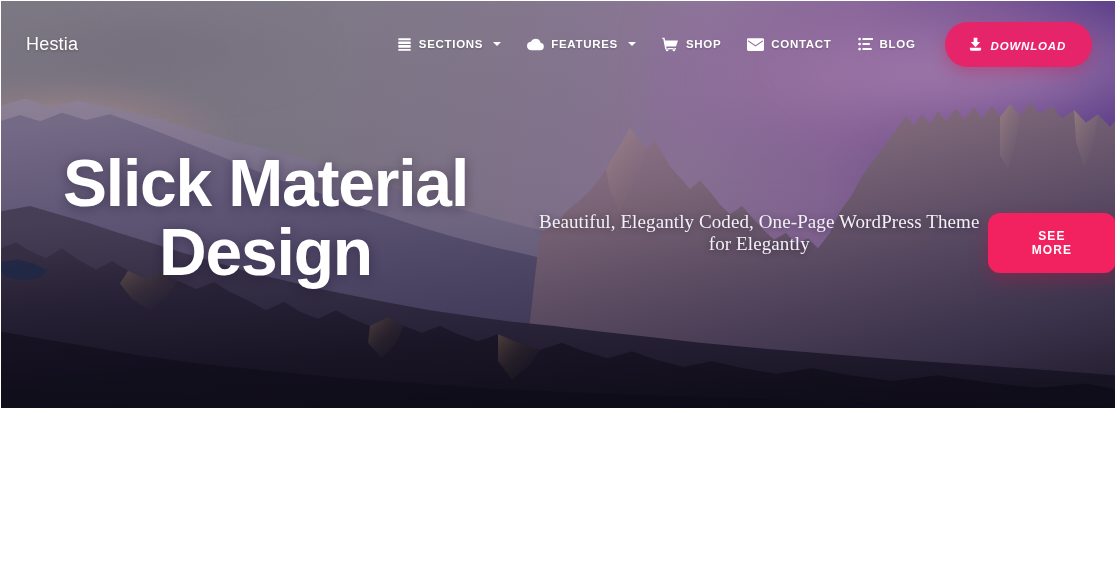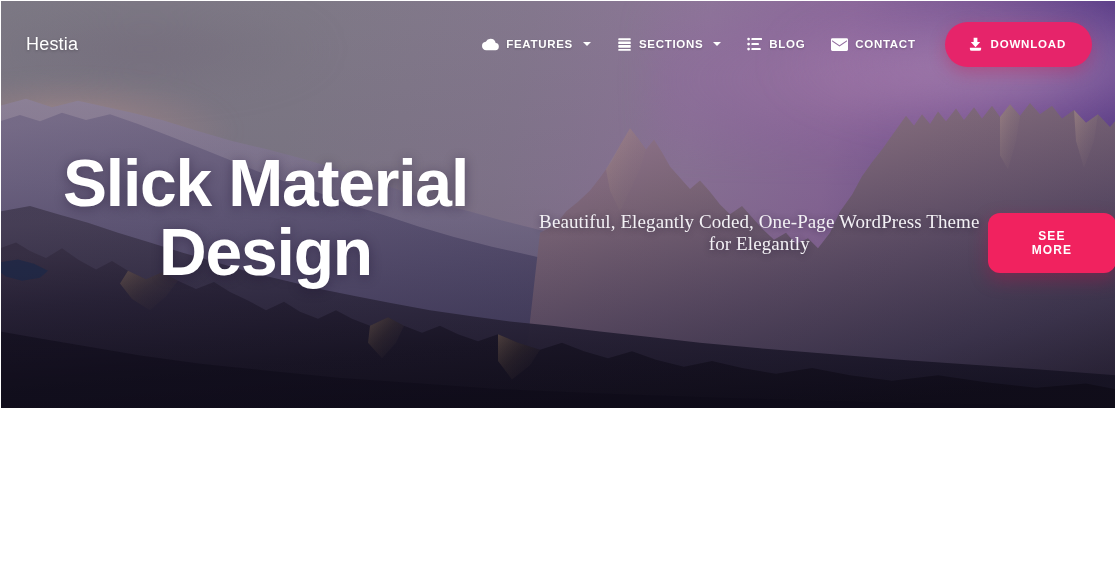--- a/index.html
+++ b/index.html
@@ -117,35 +117,36 @@
   .nav-ico { display:inline-flex; align-items:center; }
   .nav-ico svg { display:block; }
   .caret {
     width:0; height:0; margin-left:3px;
     border-left:4px solid transparent;
     border-right:4px solid transparent;
     border-top:4.5px solid #ffffff;
   }
 
   .btn-download {
-    display:flex; align-items:center; gap:8px;
+    display:flex; align-items:flex-end; gap:8px;
     background:#e6246a;
     color:#ffffff;
     font-size:11.5px;
     font-weight:700;
     letter-spacing:.8px;
     text-transform:uppercase;
     border:none;
     border-radius:32px;
     padding:15px 26px 15px 23px;
     margin-left:16px;
     cursor:pointer;
     box-shadow:0 6px 16px rgba(200,20,80,.34);
     white-space:nowrap;
     font-family:"Liberation Sans", sans-serif;
+    font-style:italic;
   }
 
   
   .hero {
     position:absolute; left:0; right:0; top:0; bottom:0;
     display:flex; flex-direction:row;
     align-items:center; justify-content:center;
     z-index:30;
     padding-top:26px;
     pointer-events:none;
@@ -351,65 +352,73 @@
   <div class="navbar">
 
     <div class="brand">Hestia</div>
 
     <div class="nav-spacer"></div>
 
     <nav class="nav-items">
 
       <div class="nav-link">
         <span class="nav-ico">
-          <svg width="17" height="13" viewBox="0 0 24 18" fill="#ffffff">
-            <path d="M19.35 7.04A7.49 7.49 0 0 0 12 1a7.49 7.49 0 0 0-6.64 4.04A5.994 5.994 0 0 0 0 11c0 3.31 2.69 6 6 6h13a5 5 0 0 0 .35-9.96z"></path>
-          </svg>
-        </span>
-        <span>FEATURES</span>
-        <span class="caret"></span>
-      </div>
-
-      <div class="nav-link">
-        <span class="nav-ico">
           <svg width="15" height="15" viewBox="0 0 24 24" fill="#ffffff">
             <rect x="2" y="2" width="20" height="3" rx="1"></rect>
             <rect x="2" y="7" width="20" height="4.2" rx="1"></rect>
             <rect x="2" y="12.8" width="20" height="4.2" rx="1"></rect>
             <rect x="2" y="19" width="20" height="3" rx="1"></rect>
           </svg>
         </span>
         <span>SECTIONS</span>
         <span class="caret"></span>
       </div>
 
+      <div class="nav-link">
+        <span class="nav-ico">
+          <svg width="17" height="13" viewBox="0 0 24 18" fill="#ffffff">
+            <path d="M19.35 7.04A7.49 7.49 0 0 0 12 1a7.49 7.49 0 0 0-6.64 4.04A5.994 5.994 0 0 0 0 11c0 3.31 2.69 6 6 6h13a5 5 0 0 0 .35-9.96z"></path>
+          </svg>
+        </span>
+        <span>FEATURES</span>
+        <span class="caret"></span>
+      </div>
+
+      <div class="nav-link">
+        <span class="nav-ico">
+          <svg width="17" height="15" viewBox="0 0 24 22" fill="#ffffff">
+            <path d="M7 17a2 2 0 1 0 0 4 2 2 0 0 0 0-4zm10 0a2 2 0 1 0 0 4 2 2 0 0 0 0-4zM0 1h3.2l1 4H23l-3 9H6.2l-.5 2H20v2H4.2L1.4 3H0z"></path>
+          </svg>
+        </span>
+        <span>SHOP</span>
+      </div>
+
+      <div class="nav-link">
+        <span class="nav-ico">
+          <svg width="17" height="13" viewBox="0 0 24 18" fill="#ffffff">
+            <path d="M2 0h20a2 2 0 0 1 2 2v14a2 2 0 0 1-2 2H2a2 2 0 0 1-2-2V2a2 2 0 0 1 2-2zm10 10.2L1.6 3.1v1.5L12 11.9l10.4-7.3V3.1z"></path>
+          </svg>
+        </span>
+        <span>CONTACT</span>
+      </div>
 
       <div class="nav-link">
         <span class="nav-ico">
           <svg width="15" height="14" viewBox="0 0 24 22" fill="#ffffff">
             <circle cx="2.5" cy="3" r="2.2"></circle>
             <rect x="7" y="1.4" width="17" height="3.2" rx="1"></rect>
             <circle cx="2.5" cy="11" r="2.2"></circle>
             <rect x="7" y="9.4" width="12" height="3.2" rx="1"></rect>
             <circle cx="2.5" cy="19" r="2.2"></circle>
             <rect x="7" y="17.4" width="15" height="3.2" rx="1"></rect>
           </svg>
         </span>
         <span>BLOG</span>
       </div>
 
-      <div class="nav-link">
-        <span class="nav-ico">
-          <svg width="17" height="13" viewBox="0 0 24 18" fill="#ffffff">
-            <path d="M2 0h20a2 2 0 0 1 2 2v14a2 2 0 0 1-2 2H2a2 2 0 0 1-2-2V2a2 2 0 0 1 2-2zm10 10.2L1.6 3.1v1.5L12 11.9l10.4-7.3V3.1z"></path>
-          </svg>
-        </span>
-        <span>CONTACT</span>
-      </div>
-
       <button class="btn-download">
         <span class="nav-ico">
           <svg width="15" height="15" viewBox="0 0 24 24" fill="#ffffff">
             <path d="M9 1h6v7h4.5L12 16.5 4.5 8H9z"></path>
             <path d="M3 17h18v2a3 3 0 0 1-3 3H6a3 3 0 0 1-3-3z"></path>
           </svg>
         </span>
         <span>DOWNLOAD</span>
       </button>
 

